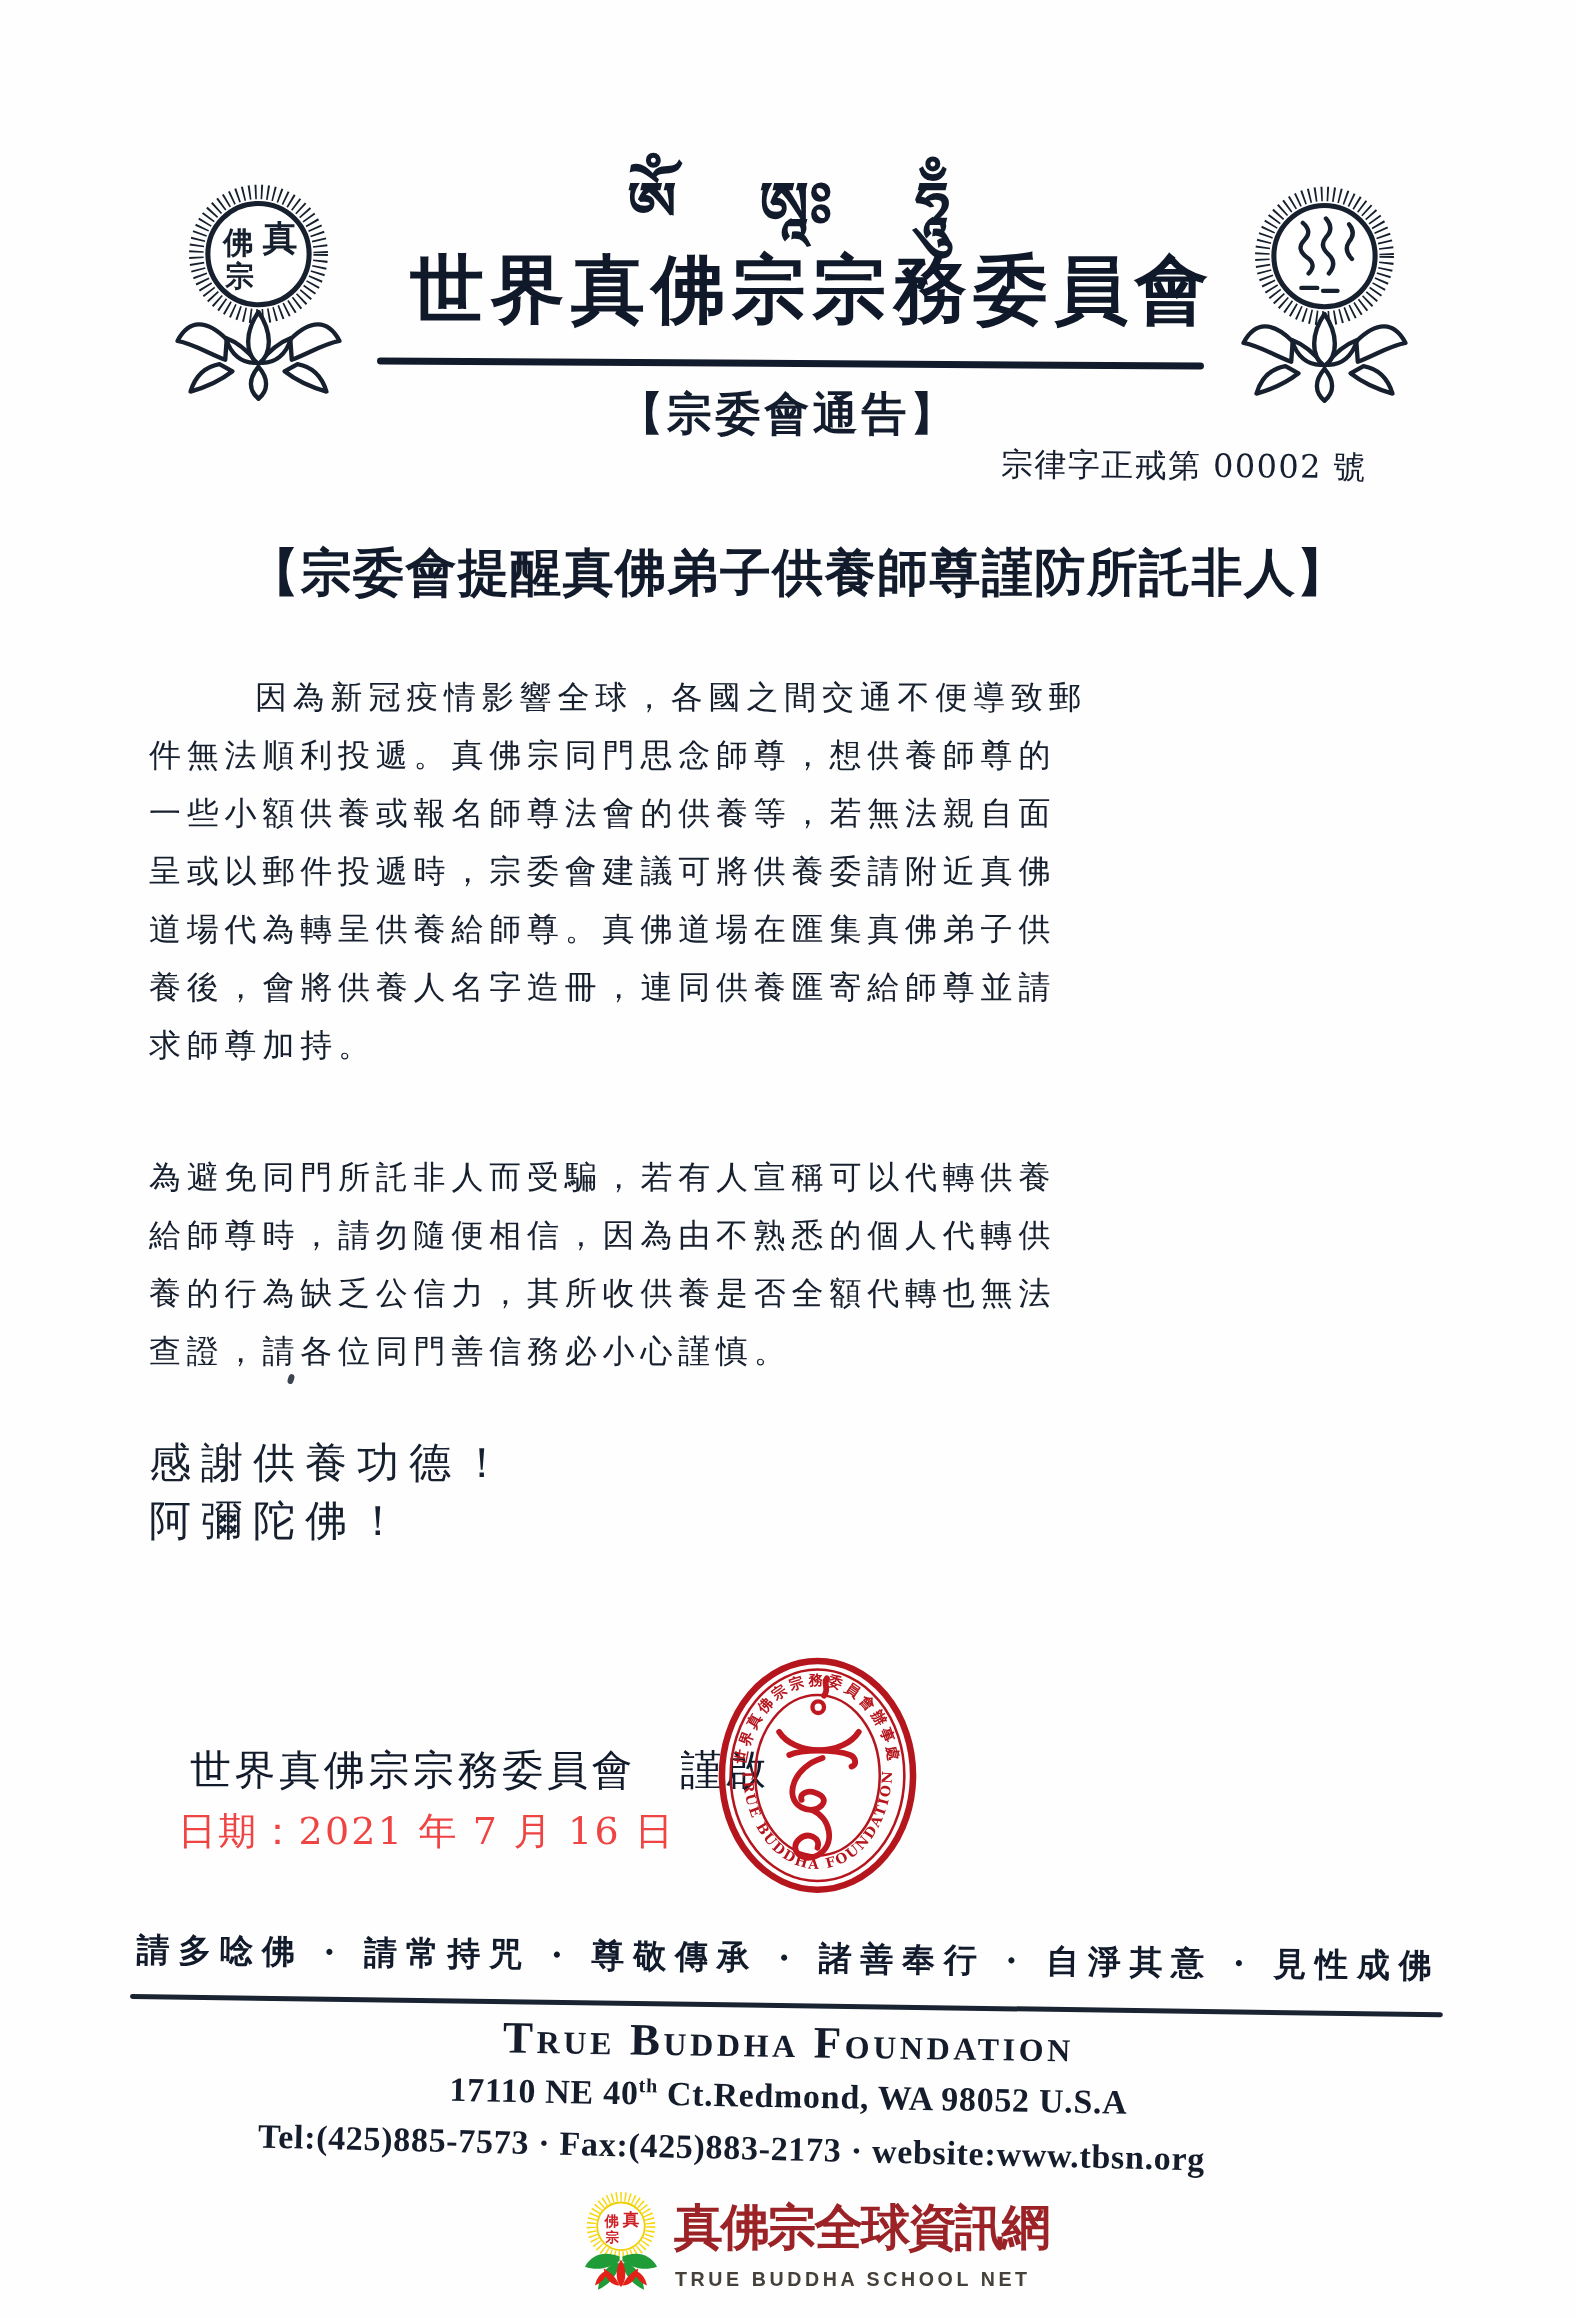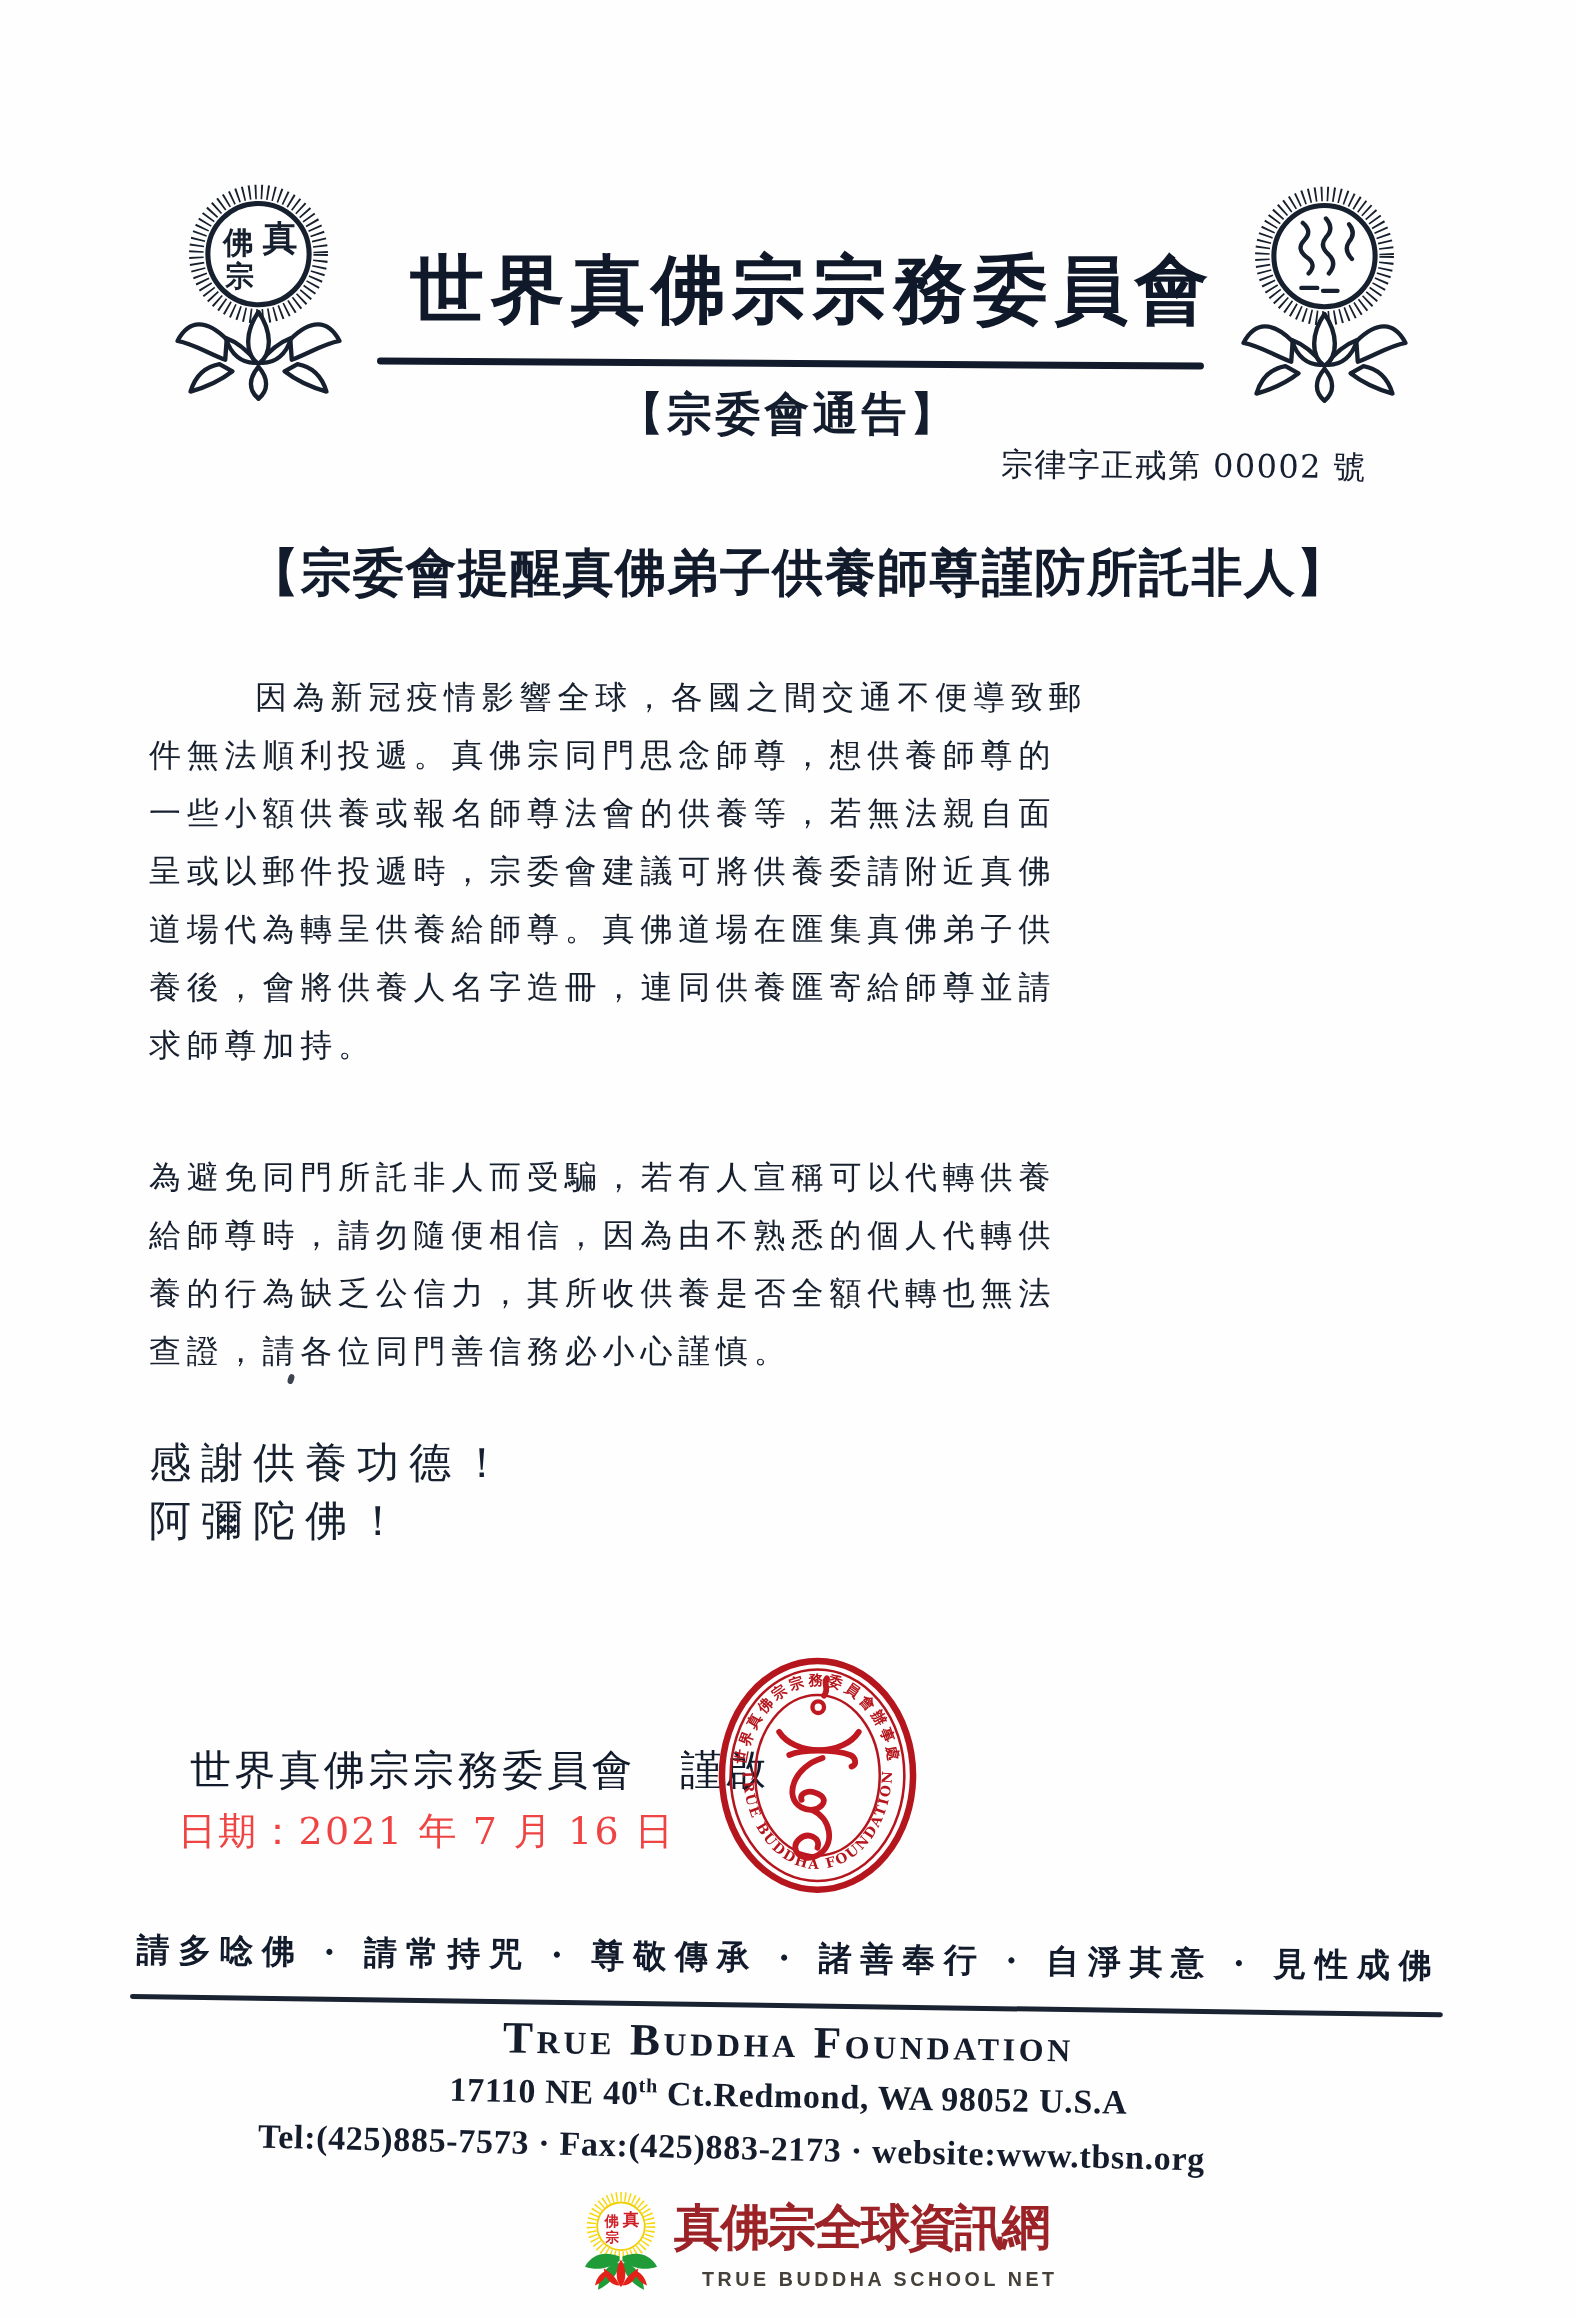--- a/index.html
+++ b/index.html
@@ -40,20 +40,21 @@
   .logo-en{font-size:19.6px;font-weight:700;letter-spacing:3.6px;color:#454039;
            font-family:"Liberation Sans","DejaVu Sans",sans-serif;white-space:nowrap;}
   .speck{width:5.8px;height:10px;background:#1a2332;border-radius:45%;transform:rotate(18deg);opacity:.85;}
   svg text{font-family:"DejaVu Serif","Liberation Serif",serif;}
 </style>
 </head>
 <body>
 
 <div class="page">
 
+  <div class="abs center mantra" style="top:135px;">ཨོཾ ཨཱཿ ཧཱུྃ</div>
 
   <svg class="abs" style="top:176px;left:167px;" width="183" height="230" viewBox="0 0 252 318">
     <g fill="none" stroke="#16202e">
       <circle cx="126" cy="108" r="86" stroke-width="20" stroke-dasharray="2.5 6"></circle>
       <circle cx="126" cy="108" r="70" stroke-width="7" fill="#ffffff"></circle>
     </g>
     <g fill="#16202e" font-weight="bold" text-anchor="middle">
       <text x="98" y="106" font-size="42">佛</text>
       <text x="156" y="102" font-size="48">真</text>
       <text x="100" y="152" font-size="40">宗</text>
@@ -179,16 +180,16 @@
     <g fill="#e32119">
       <path d="M61,96 C53,108 53,126 61,134 C69,126 69,108 61,96 Z"></path>
       <path d="M59,132 C47,132 39,122 37,108 C47,114 55,122 59,132 Z"></path>
       <path d="M63,132 C75,132 83,122 85,108 C75,114 67,122 63,132 Z"></path>
       <path d="M41,112 C33,114 27,122 25,132 C35,128 39,121 43,115 Z"></path>
       <path d="M81,112 C89,114 95,122 97,132 C87,128 83,121 79,115 Z"></path>
     </g>
   </svg>
 
   <div class="abs logo-cn" style="top:2195px;left:674px;">真佛宗全球資訊網</div>
-  <div class="abs logo-en" style="top:2268px;left:702px;">TRUE BUDDHA SCHOOL NET</div>
+  <div class="abs logo-en" style="top:2268px;left:675px;">TRUE BUDDHA SCHOOL NET</div>
 
 </div>
 
 
 </body></html>

